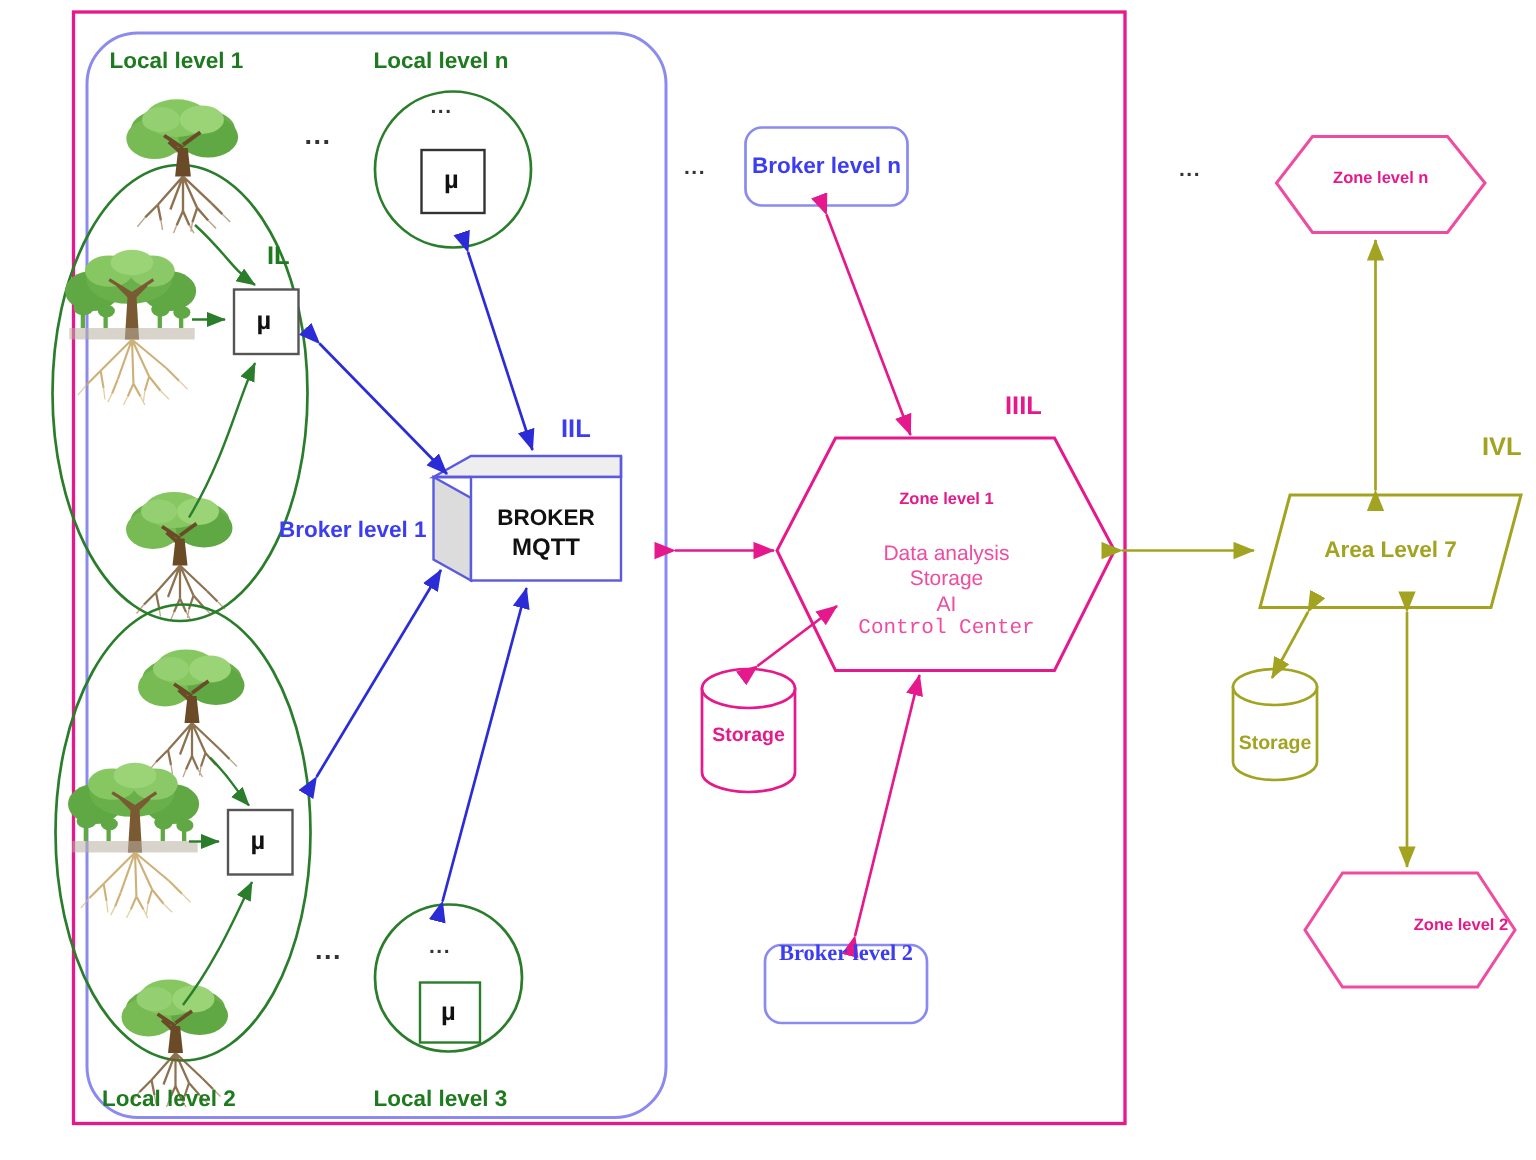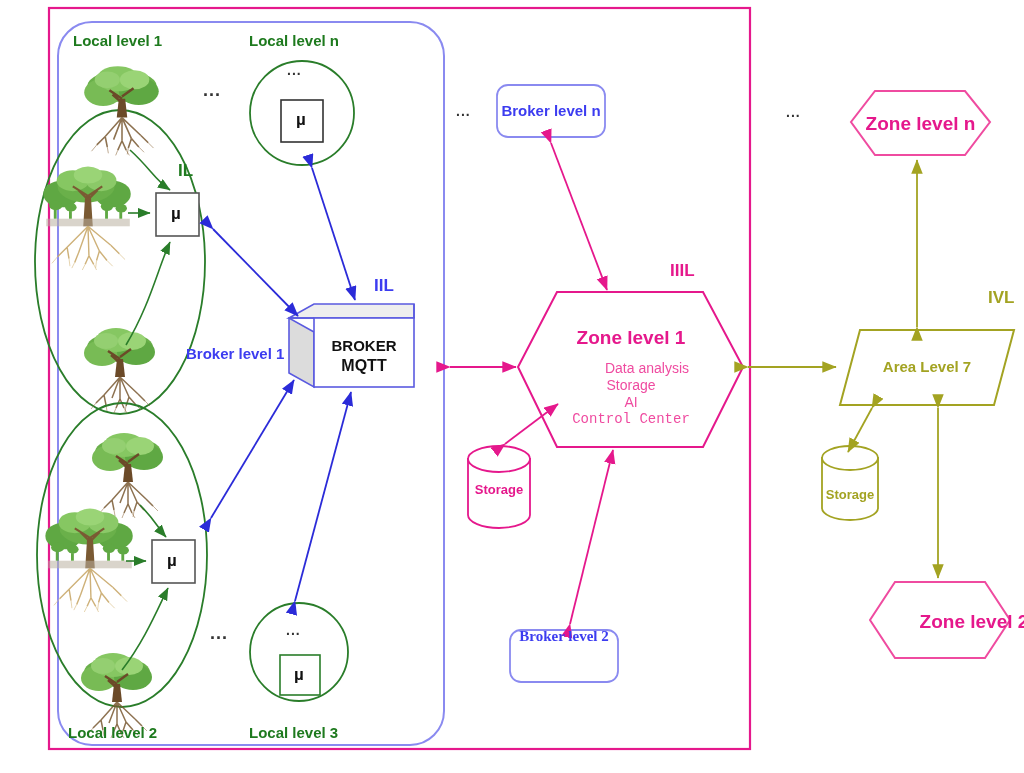--- a/index.html
+++ b/index.html
@@ -5,21 +5,21 @@
   html,body{margin:0;padding:0;background:#ffffff;}
   body{width:1024px;height:773px;position:relative;overflow:hidden;
        font-family:"Liberation Sans",sans-serif;}
   #stage{position:absolute;left:0;top:0;width:1024px;height:773px;}
   svg#canvas{position:absolute;left:0;top:0;width:1024px;height:773px;}
 
   .lbl{position:absolute;white-space:nowrap;}
   .lbl-green{color:#1e7a1e;font-weight:bold;font-size:15px;}
   .lbl-blue{color:#3c3cf0;font-weight:bold;font-size:15px;}
   .lbl-blue-node{color:#3c3cf0;font-weight:bold;font-size:15px;}
-  .lbl-pink{color:#e5188c;font-weight:bold;font-size:19px;}
+  .lbl-pink{color:#e5188c;font-weight:bold;font-size:11px;}
   .lbl-pink-reg{color:#ef4ba0;font-weight:normal;font-size:14px;}
   .lbl-olive{color:#a3a322;font-weight:bold;font-size:15px;}
   .lbl-black{color:#111;font-weight:bold;font-size:15px;}
   .dots{position:absolute;color:#333;font-weight:bold;font-size:18px;letter-spacing:1px;}
   .mu{position:absolute;color:#111;font-weight:bold;font-size:17px;}
   .ctr{text-align:center;}
 </style>
 </head>
 <body>
 
@@ -214,21 +214,21 @@
   <div class="lbl lbl-pink" style="left:670px;top:261px;font-size:17px;">IIIL</div>
   <div class="lbl lbl-olive" style="left:988px;top:288px;font-size:17px;">IVL</div>
 
   <div class="lbl lbl-black ctr" style="left:314px;top:337px;width:100px;font-size:15px;">BROKER</div>
   <div class="lbl lbl-black ctr" style="left:314px;top:357px;width:100px;font-size:16px;">MQTT</div>
   <div class="lbl lbl-blue" style="left:186px;top:345px;">Broker level 1</div>
   <div class="lbl lbl-blue-node ctr" style="left:497px;top:102px;width:108px;">Broker level n</div>
   <div class="lbl lbl-blue-node ctr" style="left:510px;top:628px;width:108px;font-family:Liberation Serif, serif;">Broker level 2</div>
 
   <div class="lbl lbl-pink ctr" style="left:548px;top:327px;width:166px;">Zone level 1</div>
-  <div class="lbl lbl-pink-reg ctr" style="left:564px;top:360px;width:166px;">Data analysis</div>
+  <div class="lbl lbl-pink-reg ctr" style="left:548px;top:360px;width:166px;">Data analysis</div>
   <div class="lbl lbl-pink-reg ctr" style="left:548px;top:377px;width:166px;">Storage</div>
   <div class="lbl lbl-pink-reg ctr" style="left:548px;top:394px;width:166px;">AI</div>
   <div class="lbl lbl-pink-reg ctr" style="left:548px;top:411px;width:166px;font-family:Liberation Mono, monospace;">Control Center</div>
 
   <div class="lbl lbl-pink ctr" style="left:468px;top:482px;width:62px;font-size:13px;">Storage</div>
 
   <div class="lbl lbl-pink ctr" style="left:851px;top:113px;width:139px;">Zone level  n</div>
   <div class="lbl lbl-pink ctr" style="left:904px;top:611px;width:140px;">Zone level  2</div>
 
   <div class="lbl lbl-olive ctr" style="left:850px;top:358px;width:154px;">Area Level 7</div>

